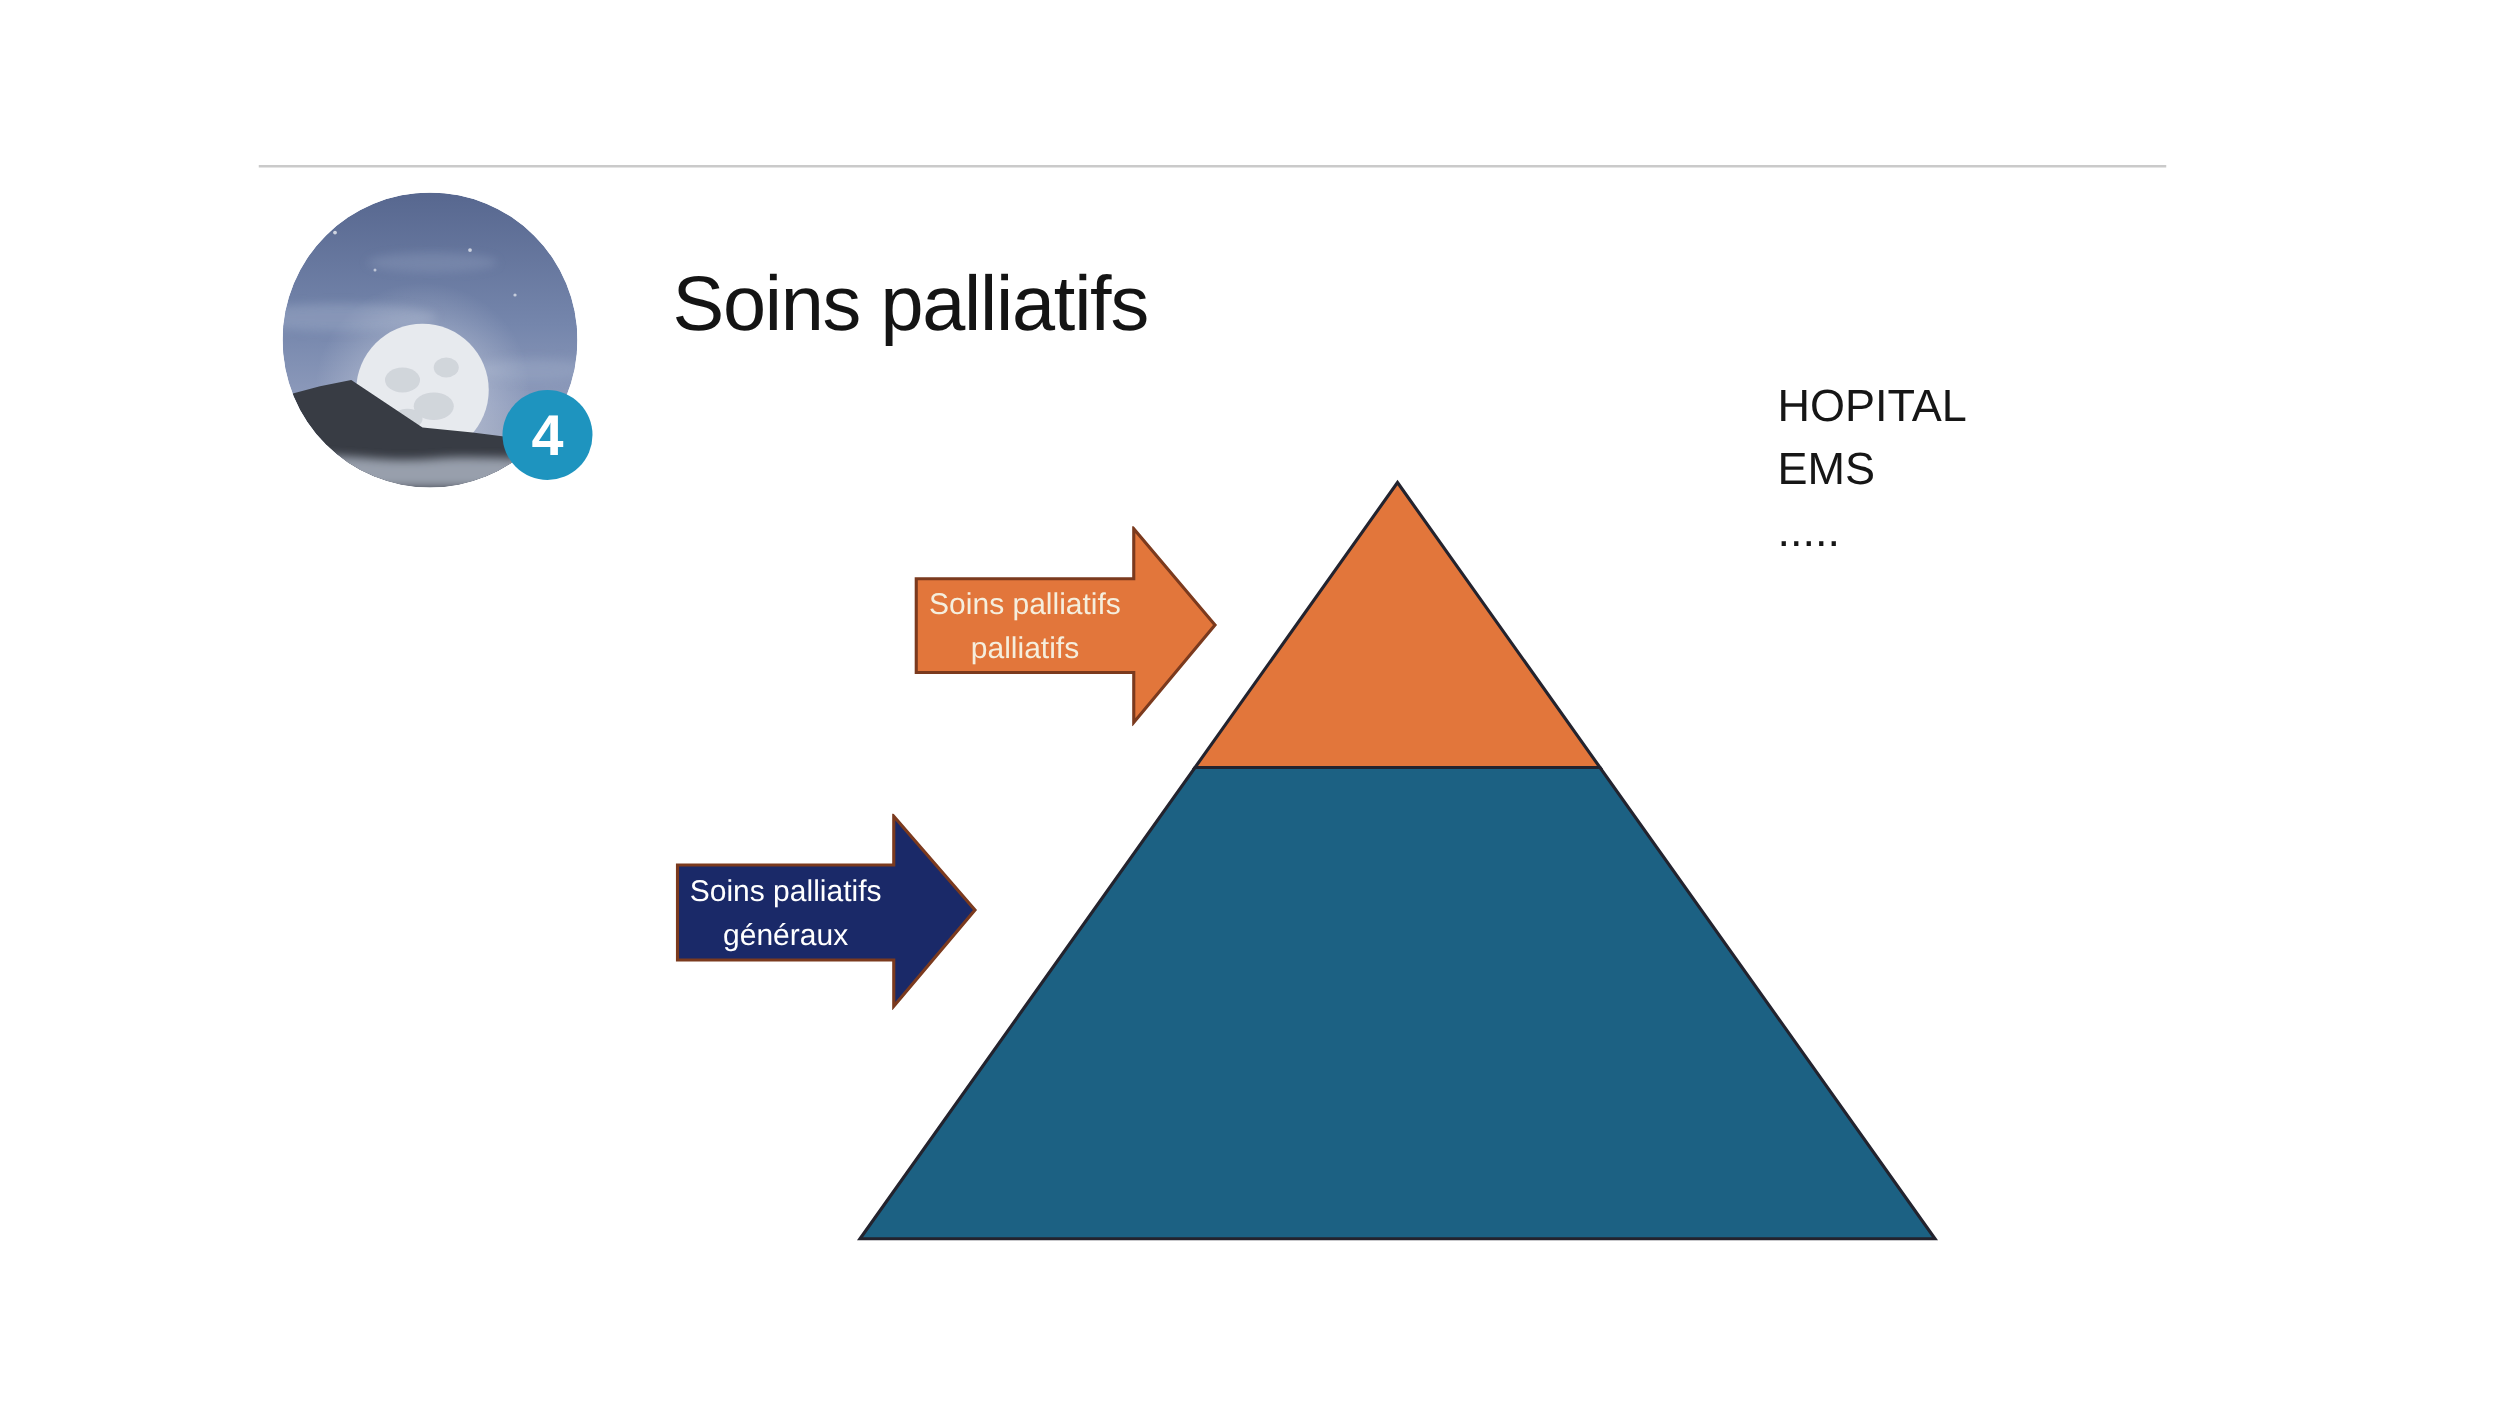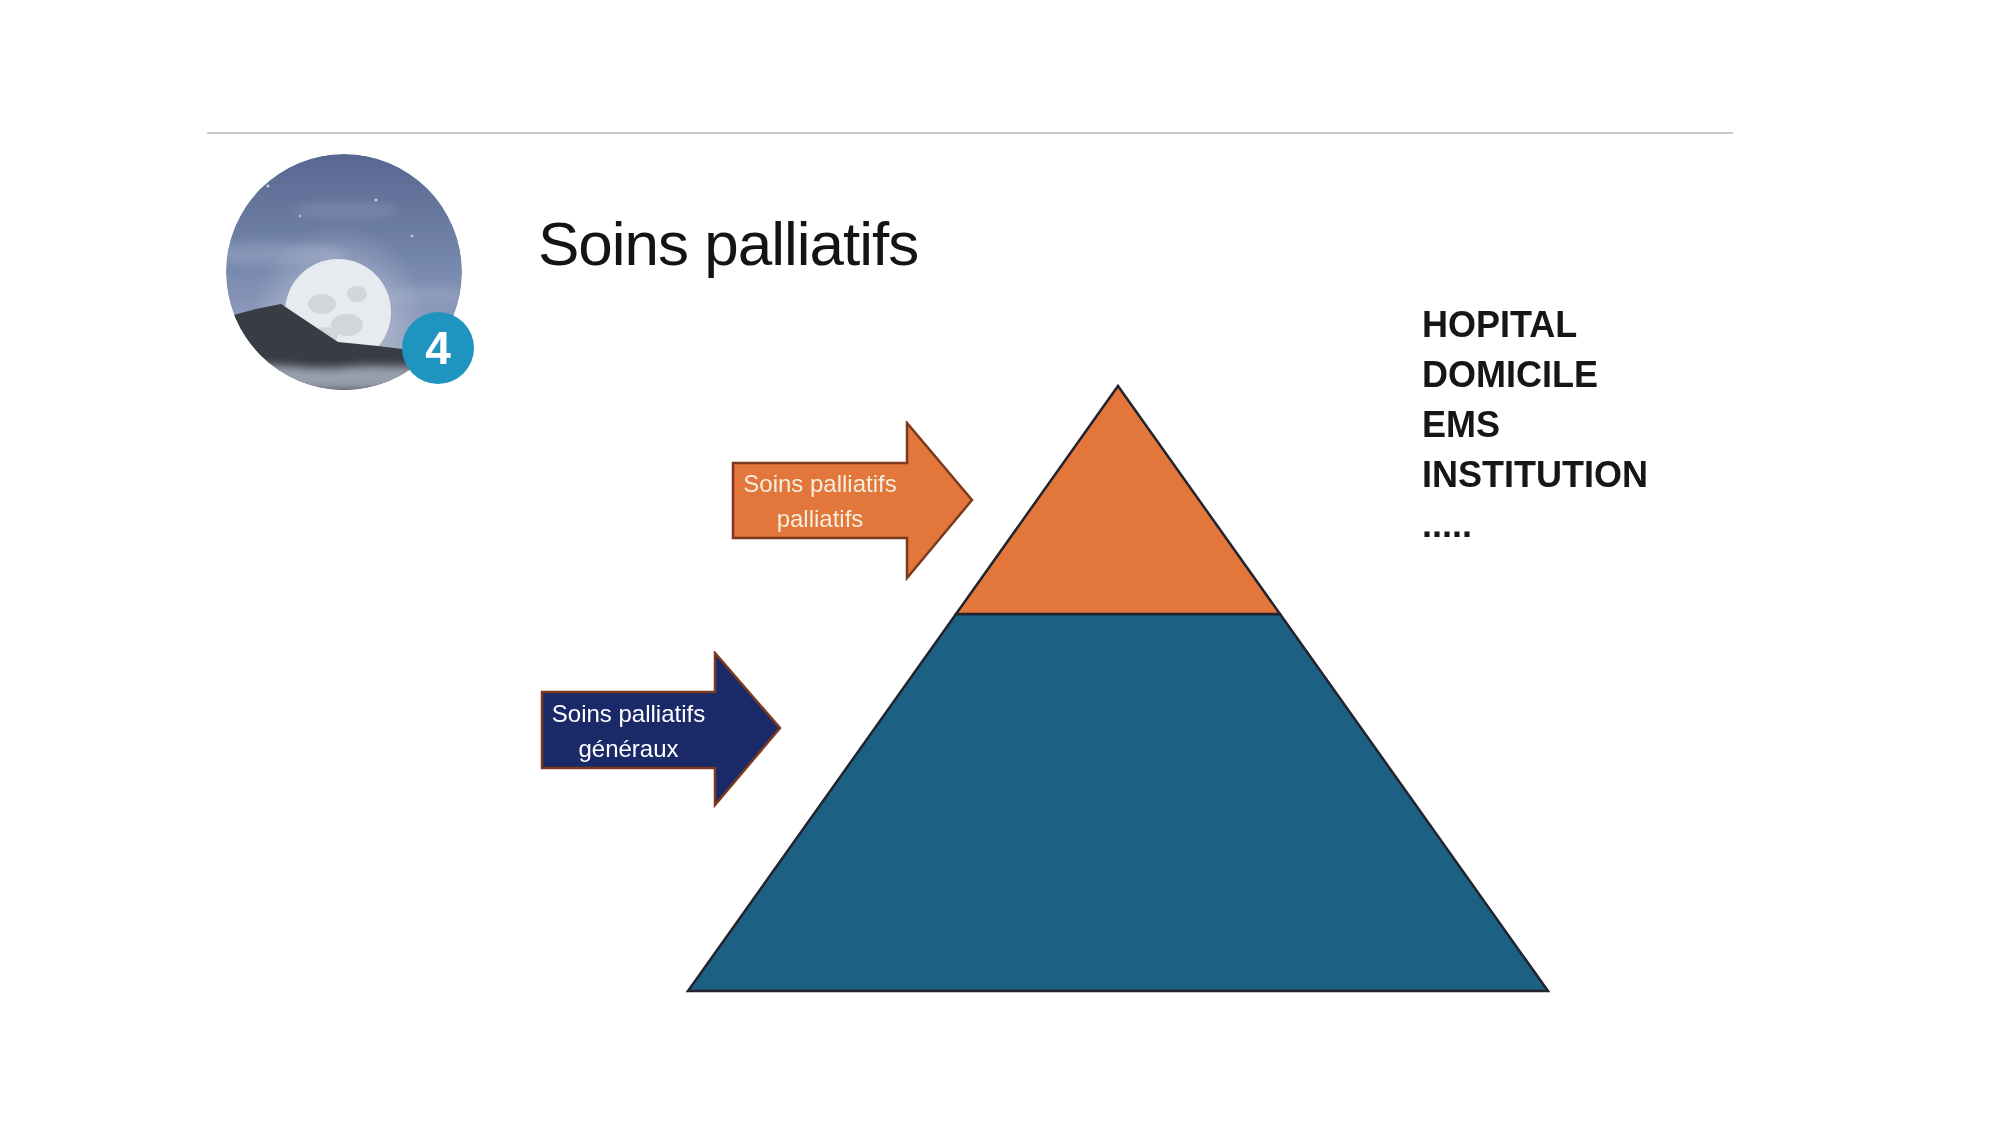--- a/index.html
+++ b/index.html
@@ -60,21 +60,21 @@
     color: #f5eedd;
   }
   .arrow-label.general {
     left: 542px; top: 692px; width: 173px; height: 77px;
     color: #ffffff;
   }
 
   
   .settings-list {
     left: 1422px; top: 300px;
-    font-size: 36px; font-weight: 700;
+    font-size: 36px; font-weight: 400;
     line-height: 50px;
     color: #161616;
   }
 
   svg { display: block; }
 </style>
 </head>
 <body>
 
 <div class="abs top-divider"></div>
@@ -151,17 +151,15 @@
   <span>généraux</span>
 </div>
 
 <svg class="abs" style="left:678px; top:378px;" width="880" height="622" viewBox="678 378 880 622">
   <polygon points="956,614 1280,614 1548,991 688,991" fill="#1c6183" stroke="#23232e" stroke-width="2.5" stroke-linejoin="miter"></polygon>
   <polygon points="1118,386 1280,614 956,614" fill="#e2763b" stroke="#23232e" stroke-width="2.5" stroke-linejoin="miter"></polygon>
 </svg>
 
 <div class="abs settings-list">
   <div>HOPITAL</div>
-  <div>DOMICILE</div>
   <div>EMS</div>
-  <div>INSTITUTION</div>
   <div>.....</div>
 </div>
 
 </body></html>

